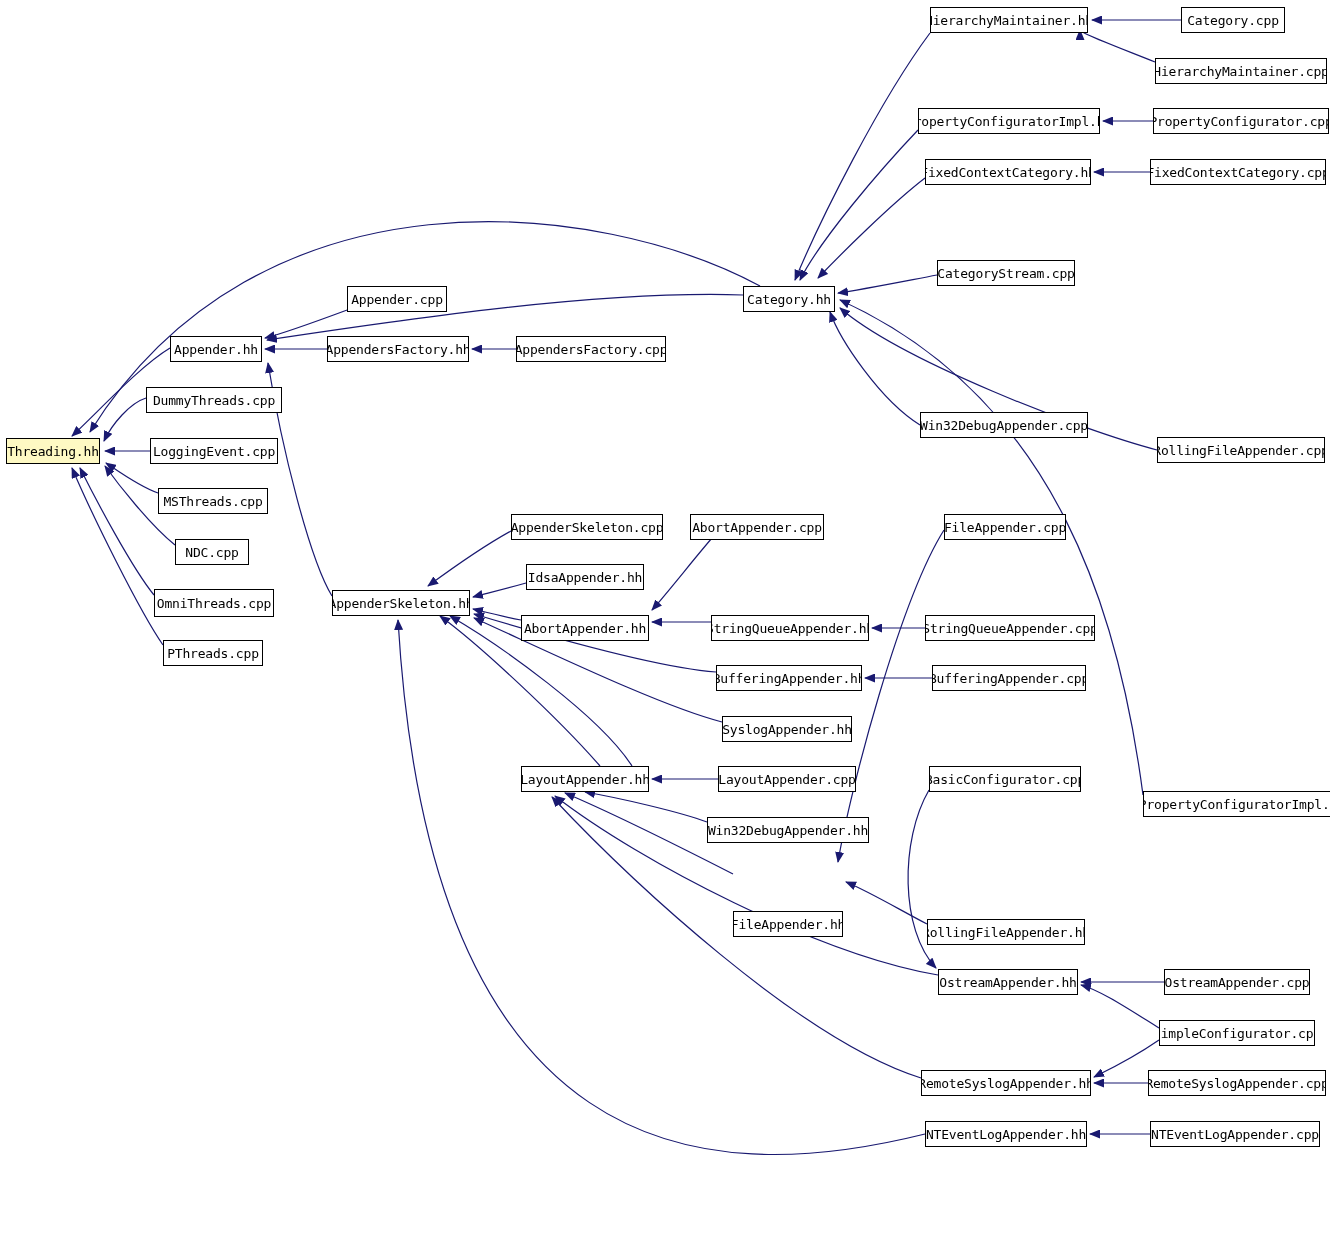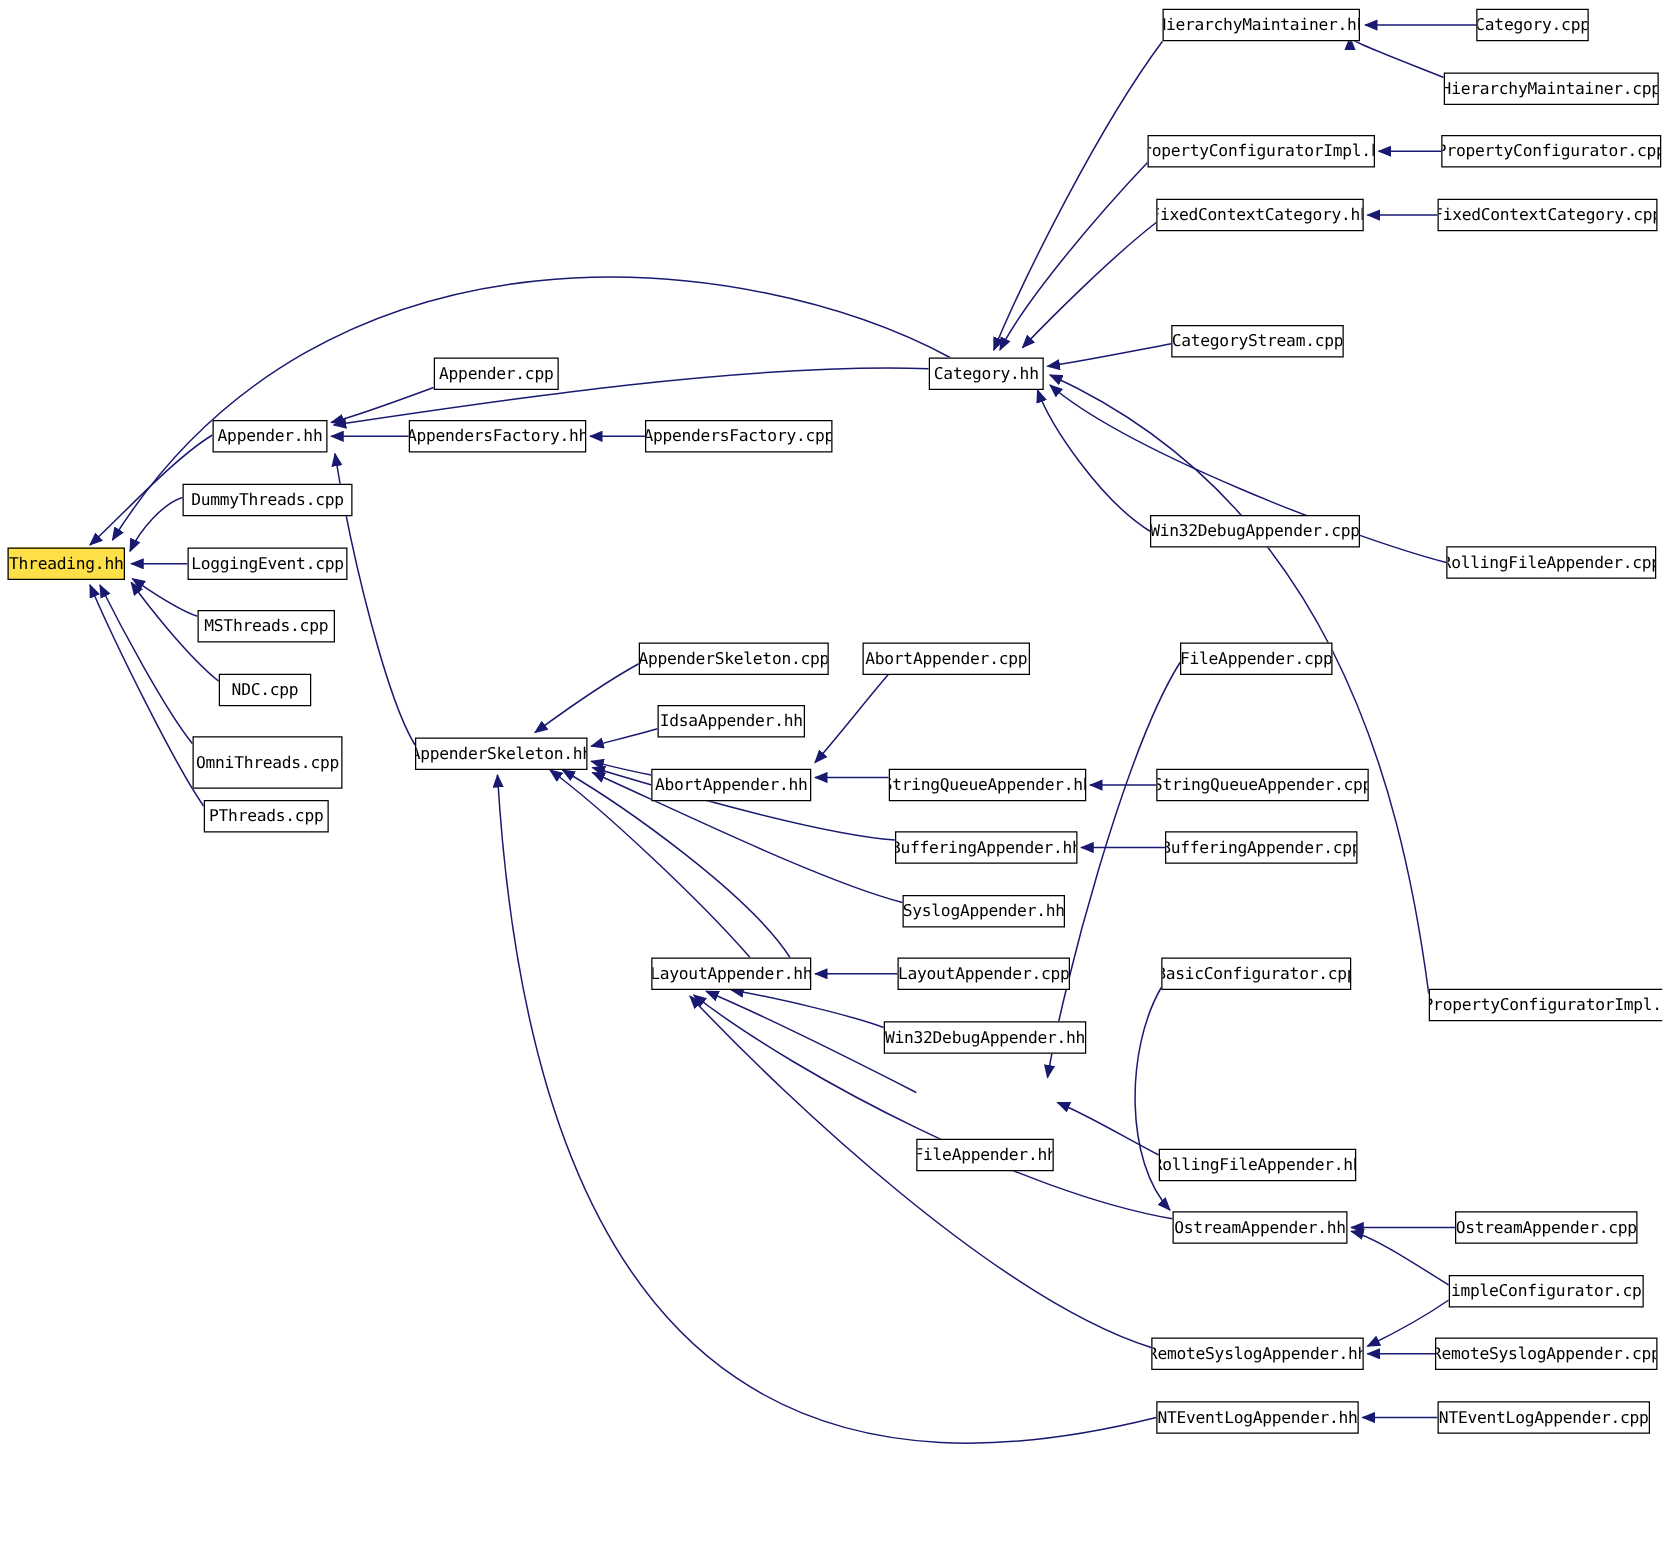--- a/index.html
+++ b/index.html
@@ -33,21 +33,21 @@
     line-height: 1;
     letter-spacing: -0.2px;
     display: flex;
     align-items: center;
     justify-content: center;
     white-space: nowrap;
     overflow: hidden;
     z-index: 5;
   }
   .node.focus {
-    background: #fde047;
+    background: #fef9c3;
   }
 </style>
 </head>
 <body>
 
 <div id="graph">
   <svg id="edge-layer" viewBox="0 0 1330 1241" width="1330" height="1241">
     <defs>
       <marker id="ar" markerWidth="11" markerHeight="9" refX="10" refY="4.5" orient="auto" markerUnits="userSpaceOnUse">
         <path d="M0,0 L11,4.5 L0,9 z" fill="#191970"></path>
@@ -114,21 +114,21 @@
       </div>
       <div class="node" style="left: 150px; top: 438px; width: 128px; height: 26px;">
         <span>LoggingEvent.cpp</span>
       </div>
       <div class="node" style="left: 158px; top: 488px; width: 110px; height: 26px;">
         <span>MSThreads.cpp</span>
       </div>
       <div class="node" style="left: 175px; top: 539px; width: 74px; height: 26px;">
         <span>NDC.cpp</span>
       </div>
-      <div class="node" style="left: 154px; top: 589px; width: 120px; height: 42px;">
+      <div class="node" style="left: 154px; top: 589px; width: 120px; height: 28px;">
         <span>OmniThreads.cpp</span>
       </div>
       <div class="node" style="left: 163px; top: 640px; width: 100px; height: 26px;">
         <span>PThreads.cpp</span>
       </div>
       <div class="node" style="left: 170px; top: 336px; width: 92px; height: 26px;">
         <span>Appender.hh</span>
       </div>
       <div class="node" style="left: 347px; top: 286px; width: 100px; height: 26px;">
         <span>Appender.cpp</span>
@@ -222,21 +222,21 @@
       </div>
       <div class="node" style="left: 743px; top: 286px; width: 92px; height: 26px;">
         <span>Category.hh</span>
       </div>
       <div class="node" style="left: 937px; top: 260px; width: 138px; height: 26px;">
         <span>CategoryStream.cpp</span>
       </div>
       <div class="node" style="left: 930px; top: 7px; width: 158px; height: 26px;">
         <span>HierarchyMaintainer.hh</span>
       </div>
-      <div class="node" style="left: 1181px; top: 7px; width: 90px; height: 26px; text-align: right;">
+      <div class="node" style="left: 1181px; top: 7px; width: 104px; height: 26px; text-align: right;">
         <span>Category.cpp</span>
       </div>
       <div class="node" style="left: 1155px; top: 58px; width: 172px; height: 26px;">
         <span>HierarchyMaintainer.cpp</span>
       </div>
       <div class="node" style="left: 918px; top: 108px; width: 182px; height: 26px;">
         <span>PropertyConfiguratorImpl.hh</span>
       </div>
       <div class="node" style="left: 1153px; top: 108px; width: 176px; height: 26px;">
         <span>PropertyConfigurator.cpp</span>

